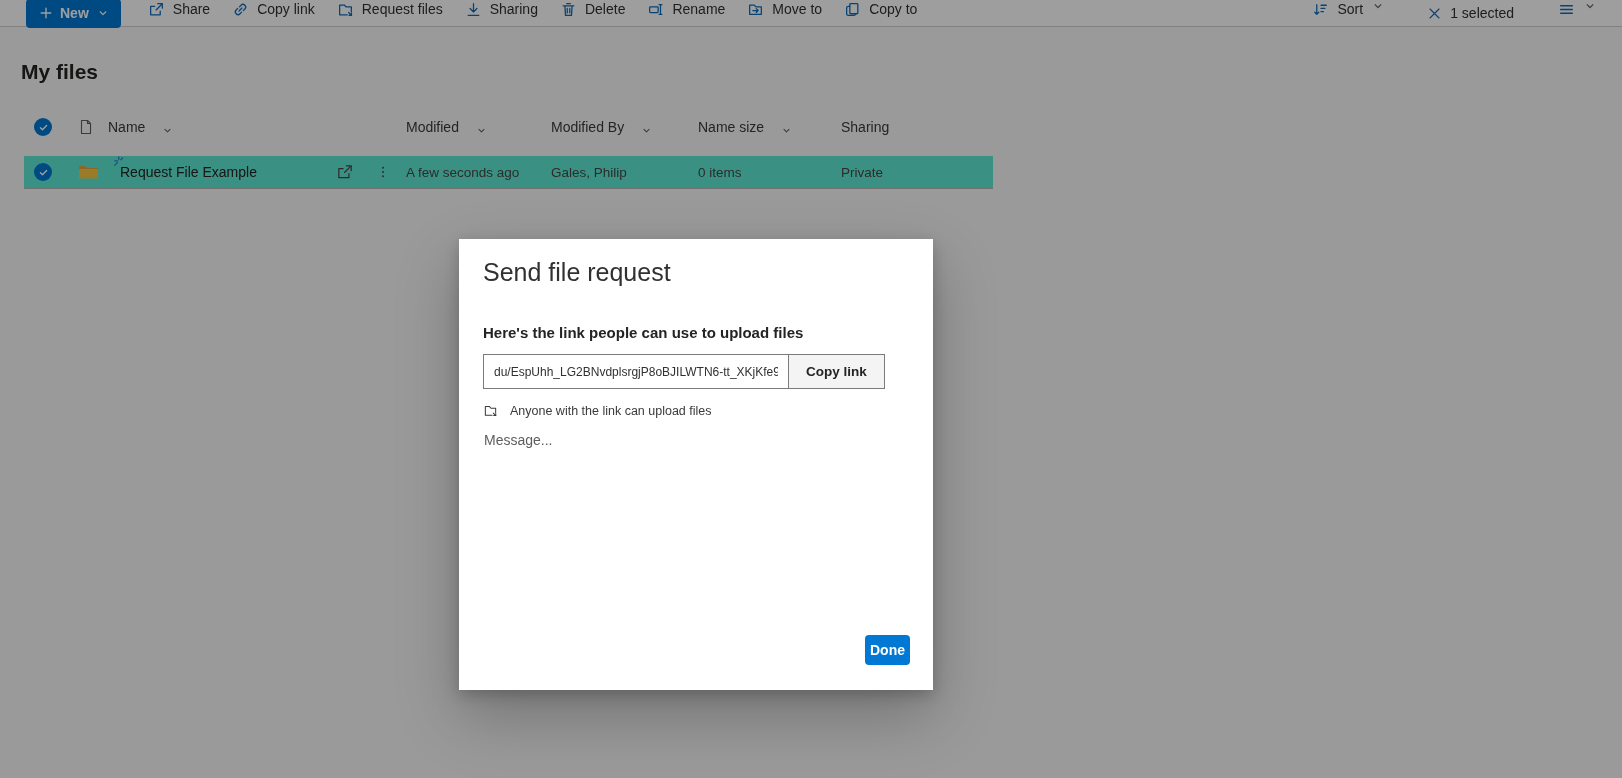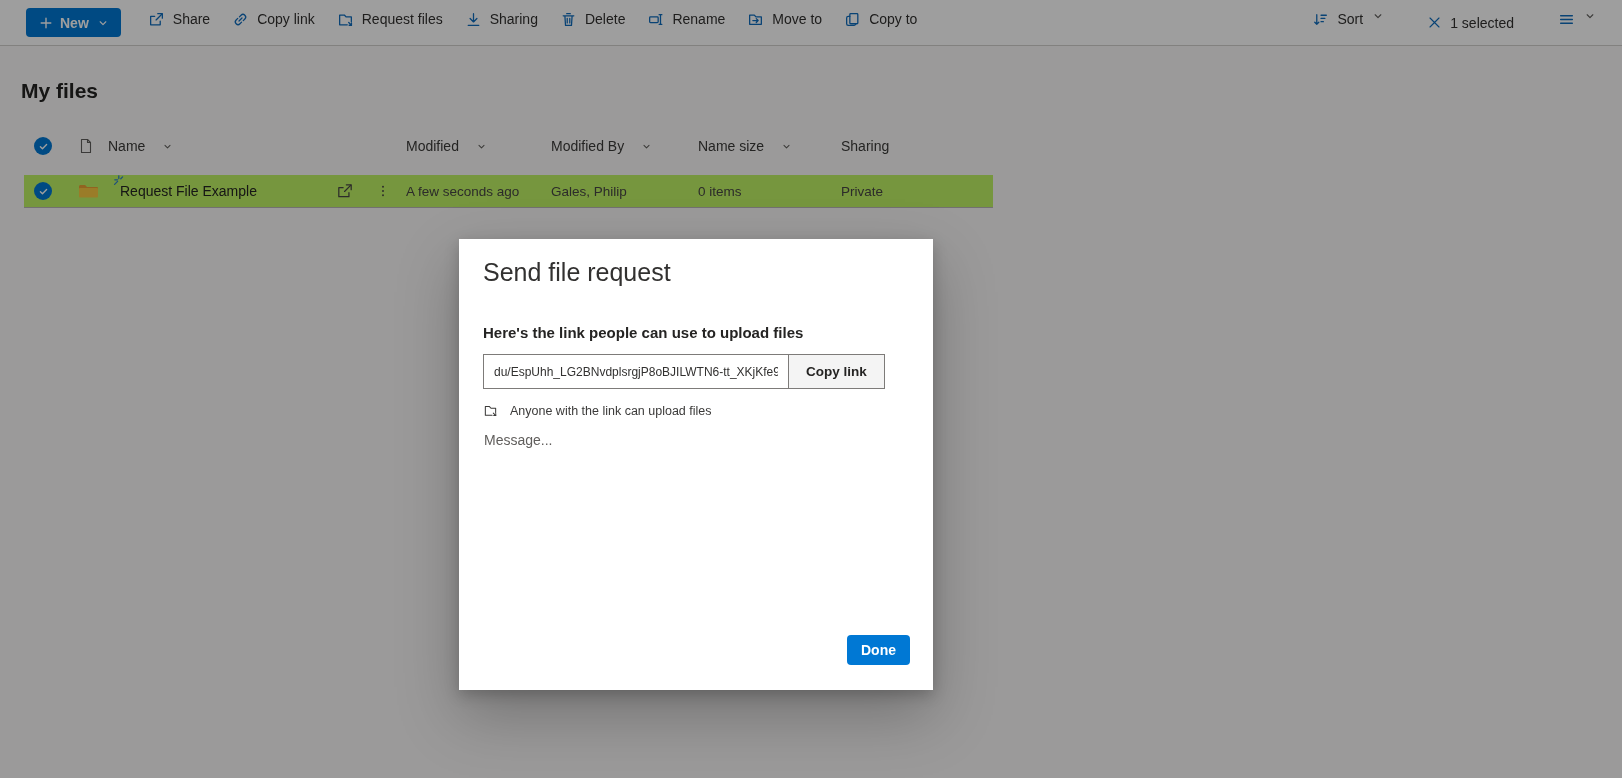--- a/index.html
+++ b/index.html
@@ -5,21 +5,21 @@
   * { box-sizing: border-box; margin: 0; padding: 0; }
   html,body { width:1622px; height:778px; overflow:hidden; }
   body {
     font-family: "Liberation Sans", sans-serif;
     background:#faf9f8;
     position:relative;
     color:#323130;
   }
   
   .toolbar{
-    height:46px; background:#ffffff; border-bottom:1px solid #d2d0ce;
+    height:27px; background:#ffffff; border-bottom:1px solid #d2d0ce;
     display:flex; align-items:center; padding:0 16px 0 26px;
   }
   .btn-new{
     display:flex; align-items:center; gap:7px;
     background:#0078d4; color:#fff; border:none; border-radius:4px;
     height:29px; padding:0 13px; font-size:14px; font-weight:600;
     margin-right:16px; cursor:pointer; font-family:inherit;
   }
   .cmd{
     display:flex; align-items:flex-start; gap:8px; height:40px; padding:8px 11px;
@@ -32,23 +32,23 @@
   .sel-group{ display:flex; align-items:center; gap:8px; padding:0 10px; font-size:14px; cursor:pointer; }
   
   .page-title{ margin:33px 0 0 21px; font-size:21px; font-weight:600; color:#252423; }
   .list{ margin:27px 0 0 24px; width:969px; }
   .lrow{
     display:grid;
     grid-template-columns:44px 40px 298px 145px 147px 143px 1fr;
     align-items:center;
   }
   .lrow.header{ height:32px; margin-bottom:13px; font-size:14px; color:#3b3a39; }
-  .hcell{ display:flex; align-items:center; gap:16px; cursor:pointer; }
+  .hcell{ display:flex; align-items:flex-end; gap:16px; cursor:pointer; }
   .lrow.item{
-    height:33px; background:#bef264; border-bottom:1px solid #b8b6b4;
+    height:33px; background:#5eead4; border-bottom:1px solid #b8b6b4;
     font-size:13.5px; color:#484644; cursor:pointer;
   }
   .checkcircle{
     width:18px; height:18px; border-radius:50%; background:#0078d4;
     display:flex; align-items:center; justify-content:center; margin-left:10px; cursor:pointer;
   }
   .typecell{ display:flex; align-items:center; padding-left:10px; color:#605e5c; }
   .namecell{ display:flex; align-items:center; padding-left:9px; gap:0; }
   .item-name{ font-size:14px; color:#252423; position:relative; padding-left:3px; flex:1; }
   .sparkle{ position:absolute; left:-4px; top:-9px; }
@@ -83,21 +83,21 @@
     font-size:14px; font-family:inherit; color:#323130; outline:none; background:transparent;
   }
   .to-input::placeholder, .msg-input::placeholder{ color:#605e5c; opacity:1; }
   .msg-input{
     display:block; margin-top:13px; width:420px; height:95px; border:none; resize:none;
     font-size:14px; font-family:inherit; color:#323130; outline:none; background:transparent;
     padding:1px;
   }
   .done-btn{
     position:absolute; right:23px; bottom:25px; background:#0078d4; color:#fff;
-    border:none; border-radius:4px; height:30px; padding:0 14px;
+    border:none; border-radius:4px; height:30px; padding:0 5px;
     font-size:14px; font-weight:600; cursor:pointer; font-family:inherit;
   }
   svg{ display:block; }
 </style>
 </head>
 <body>
 
 <div class="toolbar">
   <button class="btn-new">
     <span class="ico">

